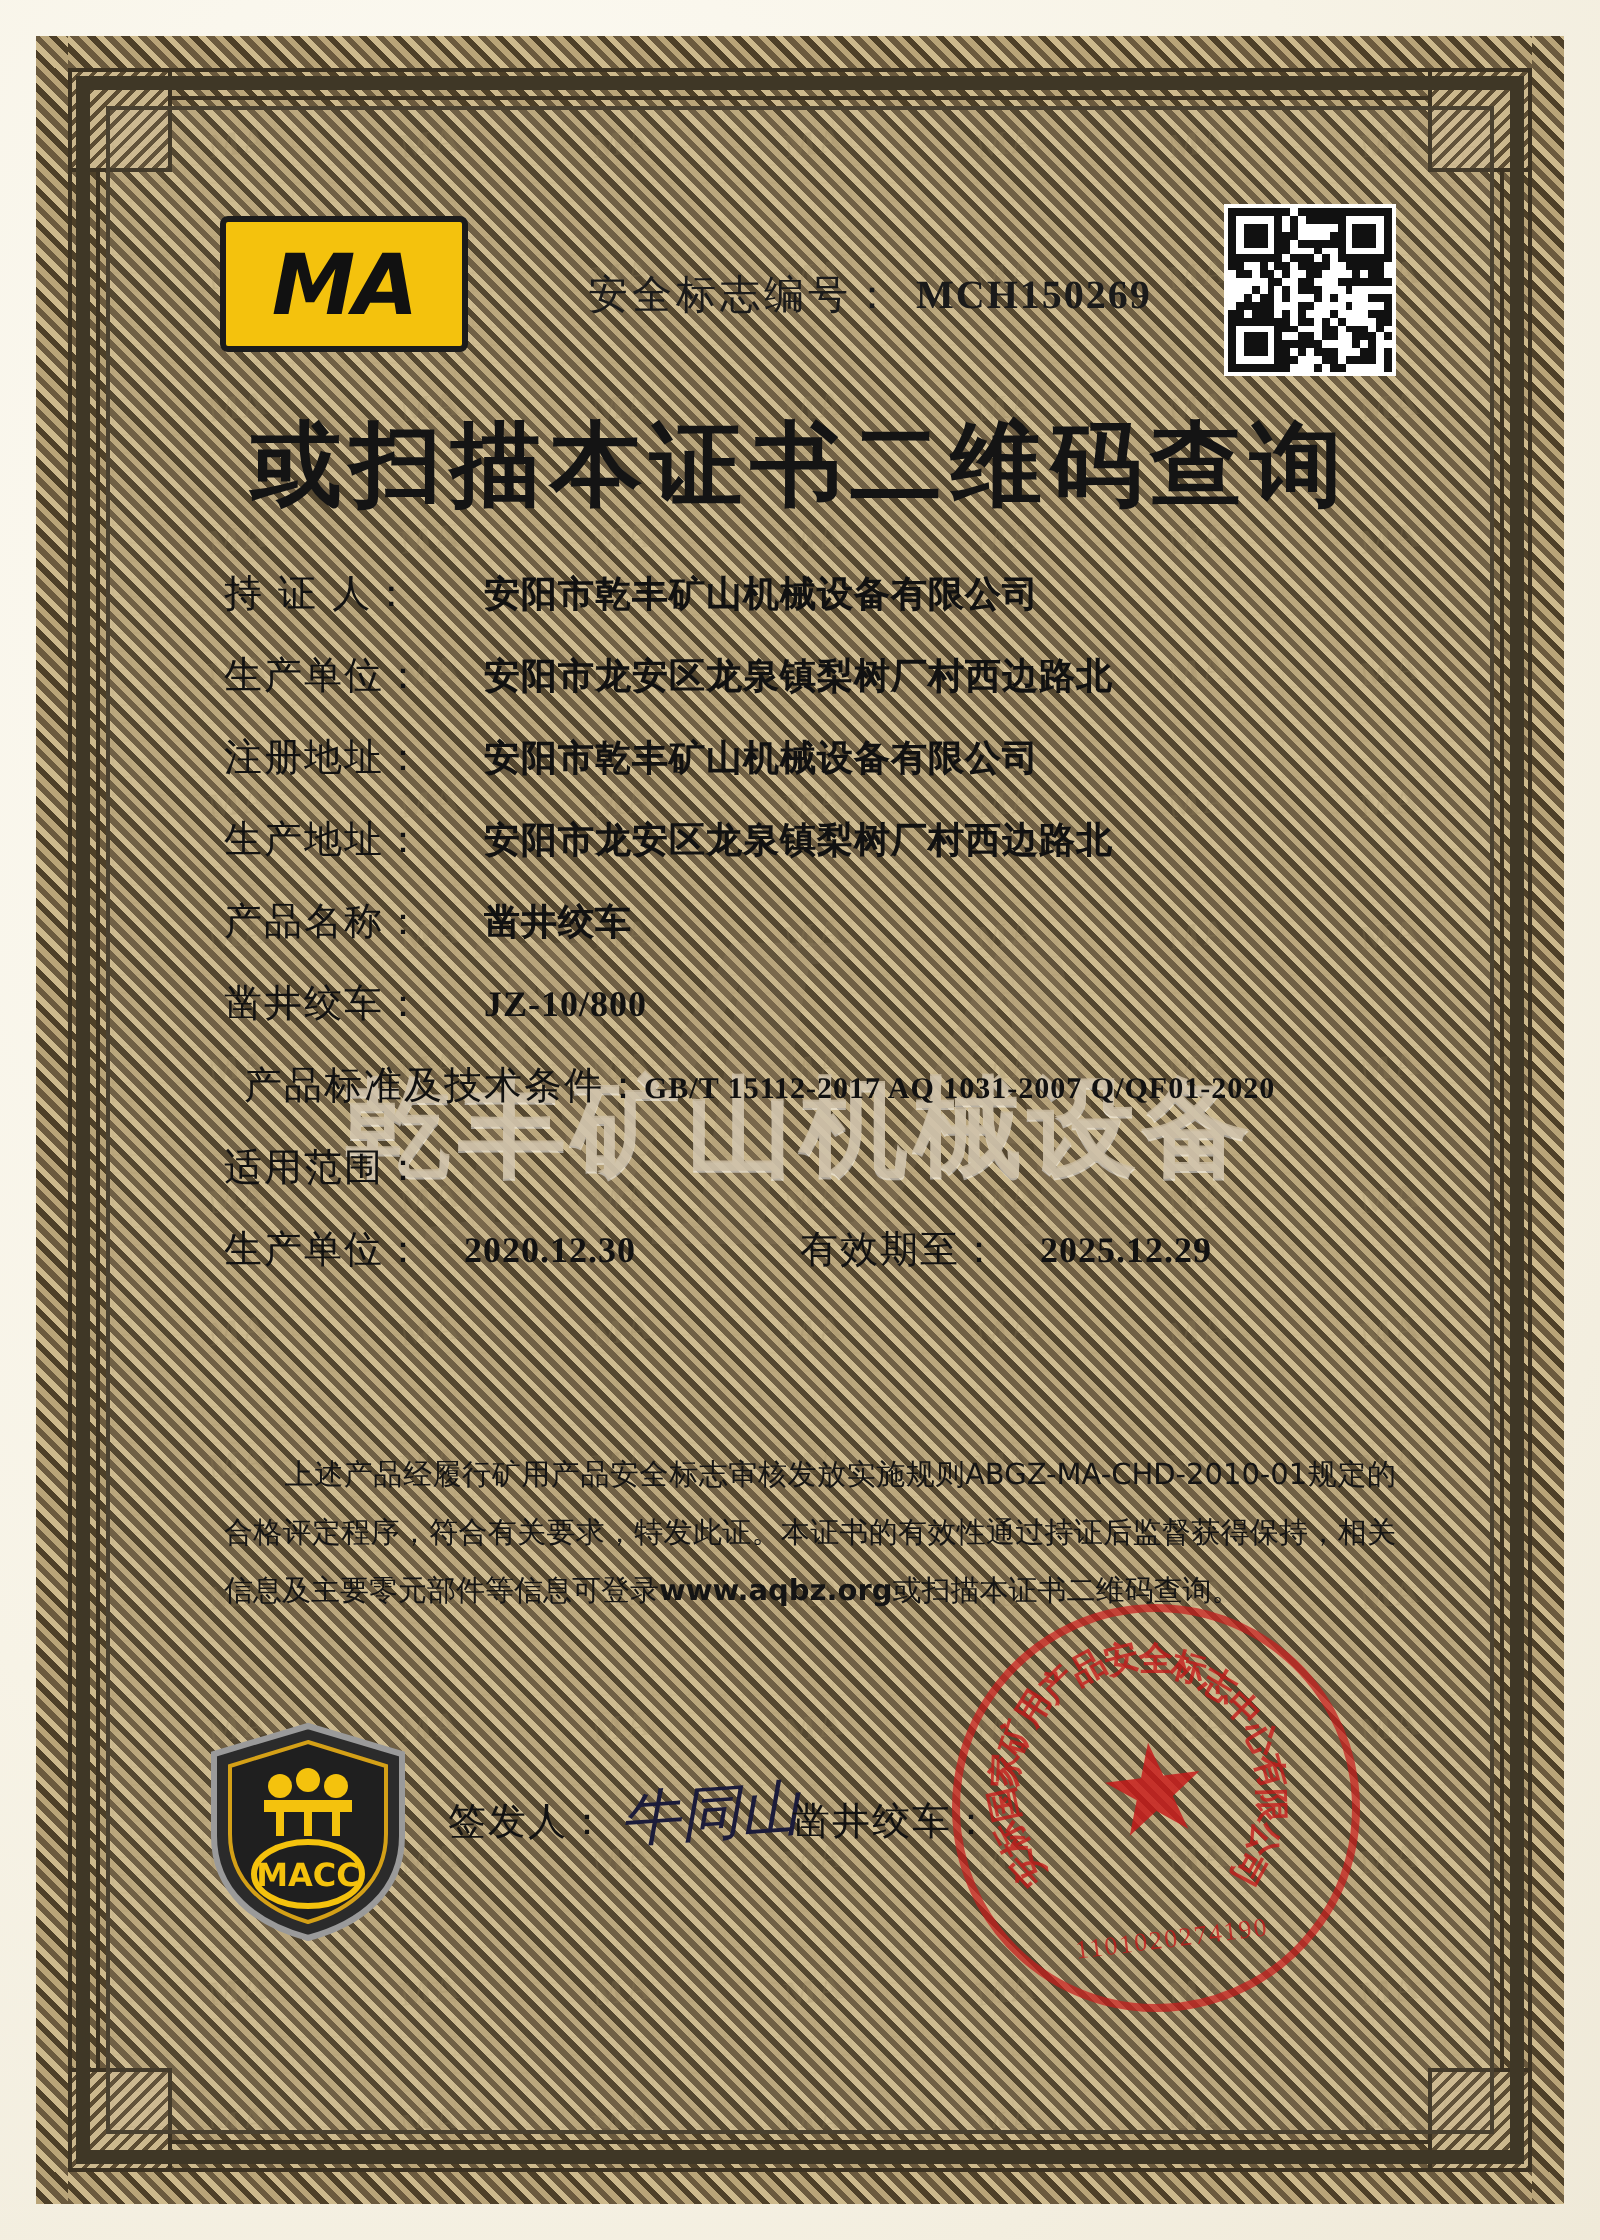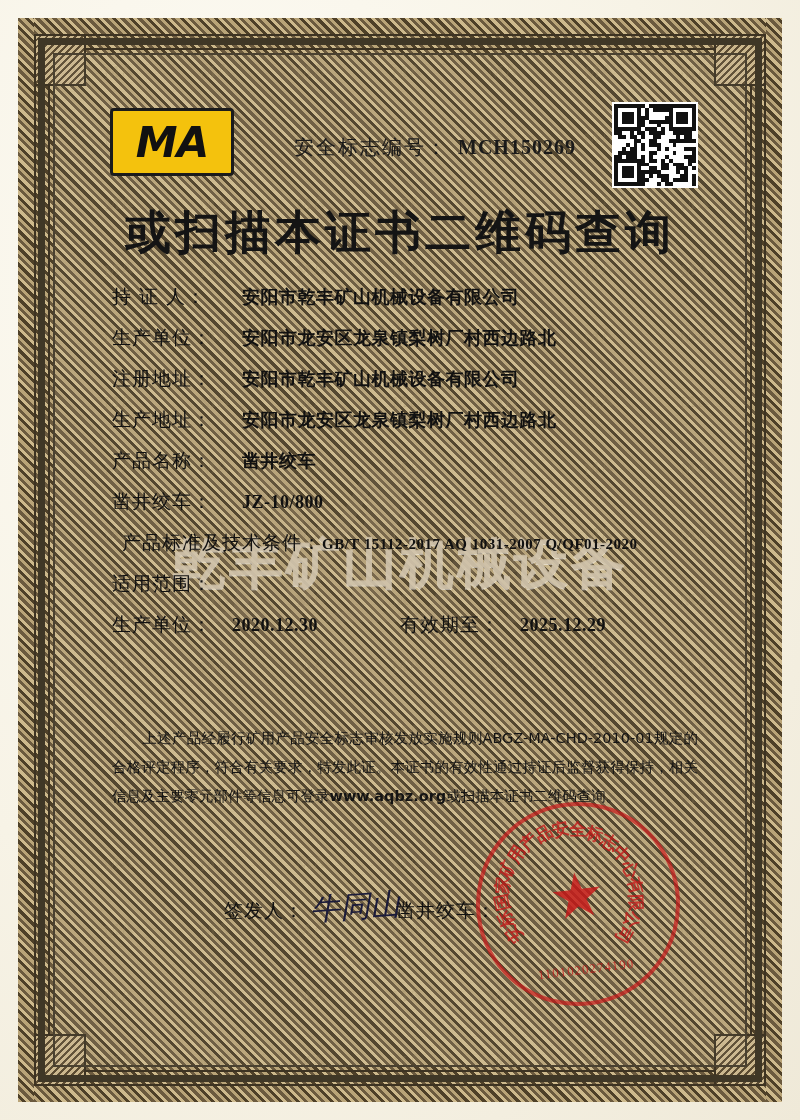--- a/index.html
+++ b/index.html
@@ -948,20 +948,37 @@
           <div class="spacer"></div>
           <div class="f-label2">有效期至：</div>
           <div class="f-value mono">2025.12.29</div>
         </div>
       </div>
 
     <div class="note">
       <span class="indent"></span><span>上述产品经履行矿用产品安全标志审核发放实施规则ABGZ-MA-CHD-2010-01规定</span><span>的合格评定程序，符合有关要求，特发此证。本证书的有效性通过持证后监督获得保</span><span>持，相关信息及主要零元部件等信息可登录</span><b>www.aqbz.org</b><span>或扫描本证书二维码查询。</span>
     </div>
 
+    <div class="macc-badge">
+      <svg class="macc-shield" viewBox="0 0 104 112" xmlns="http://www.w3.org/2000/svg">
+        <path d="M52 3 L99 17 V58 C99 86 78 102 52 109 C26 102 5 86 5 58 V17 Z" fill="#2b2b2b" stroke="#9a9a9a" stroke-width="3"></path>
+        <path d="M52 11 L91 23 V57 C91 81 73 95 52 101 C31 95 13 81 13 57 V23 Z" fill="#1f1f1f" stroke="#d4a017" stroke-width="2"></path>
+        <g fill="#f4c20d">
+          <rect x="30" y="40" width="44" height="6"></rect>
+          <circle cx="38" cy="33" r="6"></circle>
+          <circle cx="52" cy="30" r="6"></circle>
+          <circle cx="66" cy="33" r="6"></circle>
+          <rect x="36" y="46" width="4" height="12"></rect>
+          <rect x="50" y="46" width="4" height="12"></rect>
+          <rect x="64" y="46" width="4" height="12"></rect>
+        </g>
+        <ellipse cx="52" cy="77" rx="27" ry="16" fill="none" stroke="#f4c20d" stroke-width="3"></ellipse>
+        <text x="52" y="83" text-anchor="middle" font-family="DejaVu Sans, sans-serif" font-size="16" font-weight="bold" fill="#f4c20d">MACC</text>
+      </svg>
+    </div>
 
     <div class="sign-row">
       <span class="sign-label">签发人：</span>
       <span class="signature">牛同山</span>
     </div>
 
     <div class="dept-row">凿井绞车：</div>
 
     <div class="seal">
       <div class="seal-text" id="seal-ring">

